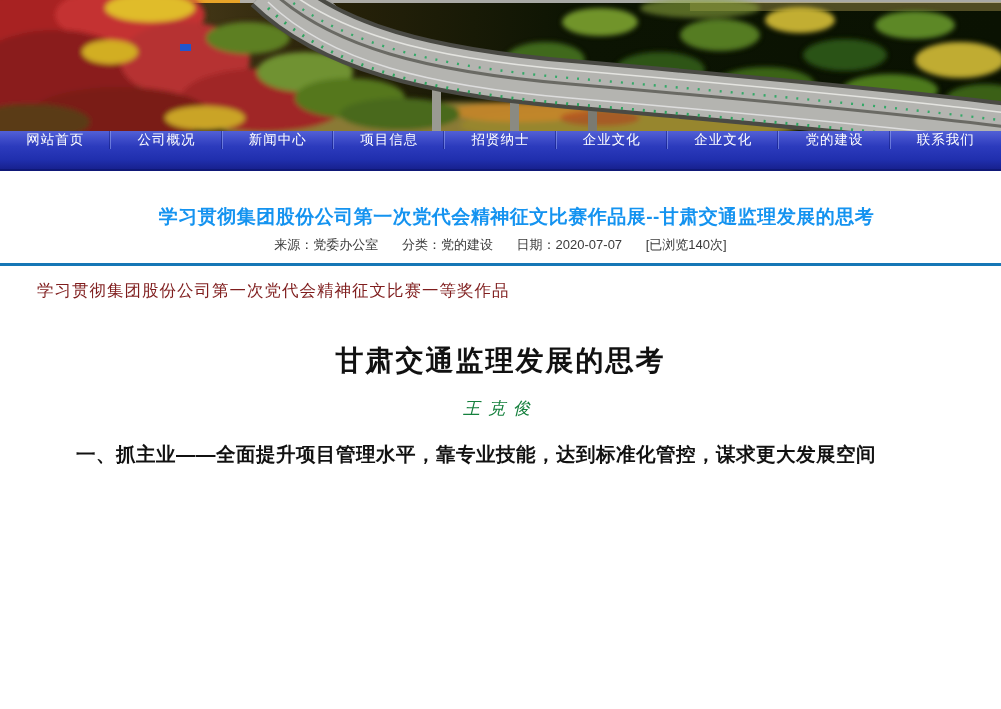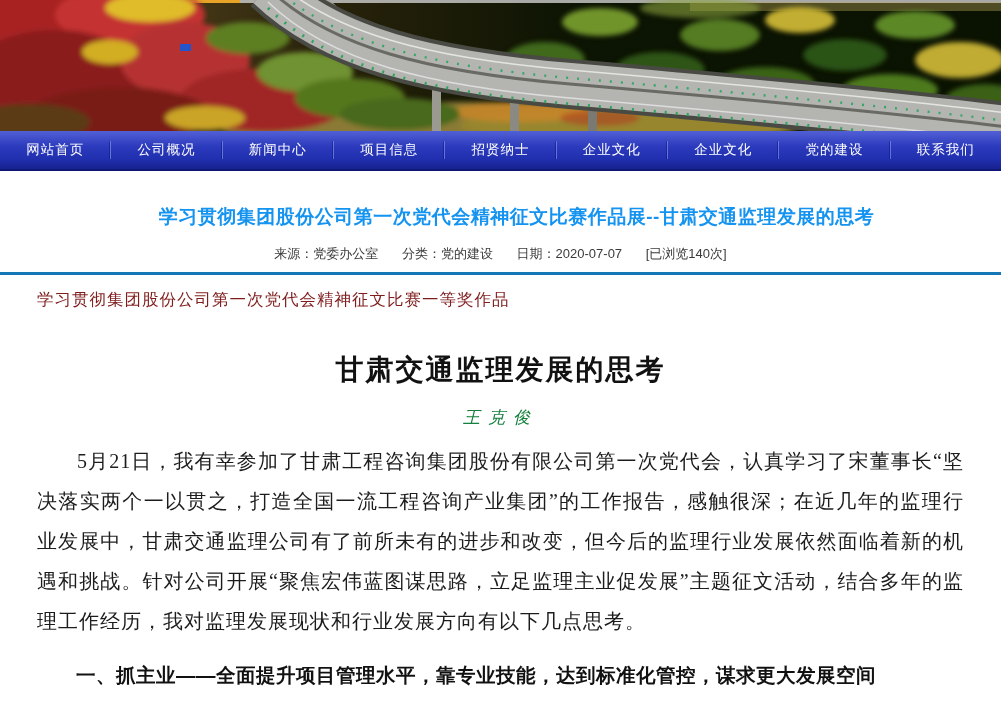--- a/index.html
+++ b/index.html
@@ -6,38 +6,38 @@
   body{
     width:1001px;height:709px;overflow:hidden;background:#fff;
     font-family:"Liberation Sans","DejaVu Sans",sans-serif;
     -webkit-font-smoothing:antialiased;
   }
   
   .banner{width:1001px;height:131px;overflow:hidden;position:relative;background:#0c1403;}
   .banner svg{display:block;width:1001px;height:131px;}
   
   .nav{
-    height:38px;display:flex;align-items:center;
+    height:38px;display:flex;align-items:flex-start;
     background:linear-gradient(180deg,#5260d6 0%,#2c3bbd 40%,#202fae 75%,#17218f 100%);
     border-bottom:2px solid #0f1878;
   }
   .nav-item{
     flex:1;display:flex;align-items:center;justify-content:center;
     color:#fff;font-size:13.5px;letter-spacing:1px;cursor:pointer;
     border-right:1px solid rgba(150,165,240,.55);
     box-shadow:inset -1px 0 0 rgba(10,20,110,.45);
     white-space:nowrap;
   }
   .nav-item:last-child{border-right:none;box-shadow:none;}
   
   .article-title{
     margin-top:33px;text-align:center;
     color:#1493f0;font-size:19px;font-weight:bold;letter-spacing:.5px;padding-left:32px;
   }
-  .meta{margin-top:15px;text-align:center;font-size:13px;color:#3a3a3a;}
+  .meta{margin-top:6px;text-align:center;font-size:13px;color:#3a3a3a;}
   .meta span{margin:0 10px;}
   .divider{margin-top:9px;height:3px;background:#1577b6;}
   
   .content{padding:14px 37px 0 37px;color:#1c1c1c;}
   .award-line{
     font-size:16.5px;letter-spacing:1px;color:#7f1d1d;
     font-family:"Liberation Sans","DejaVu Sans",sans-serif;
   }
   .heading{
     margin-top:40px;text-align:center;
@@ -155,15 +155,14 @@
   <span>日期：2020-07-07</span>
   <span>[已浏览140次]</span>
 </div>
 
 <div class="divider"></div>
 
 <div class="content">
   <div class="award-line">学习贯彻集团股份公司第一次党代会精神征文比赛一等奖作品</div>
   <div class="heading">甘肃交通监理发展的思考</div>
   <div class="author">王克俊</div>
-  <p class="body-p">5月21日，我有幸参加了甘肃工程咨询集团股份有限公司第一次党代会，认真学习了宋董事长“坚决落实两个一以贯之，打造全国一流工程咨询产业集团”的工作报告，感触很深；在近几年的监理行业发展中，甘肃交通监理公司有了前所未有的进步和改变，但今后的监理行业发展依然面临着新的机遇和挑战。针对公司开展“聚焦宏伟蓝图谋思路，立足监理主业促发展”主题征文活动，结合多年的监理工作经历，我对监理发展现状和行业发展方向有以下几点思考。</p>
   <p class="section-heading">一、抓主业——全面提升项目管理水平，靠专业技能，达到标准化管控，谋求更大发展空间</p>
 </div>
 
 </body></html>

